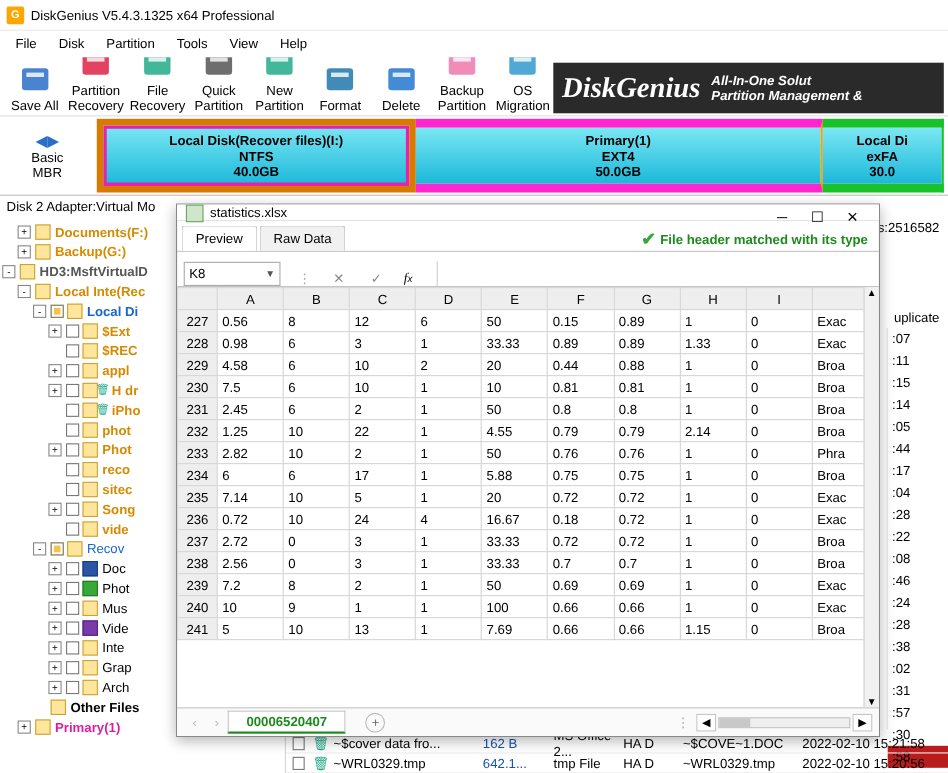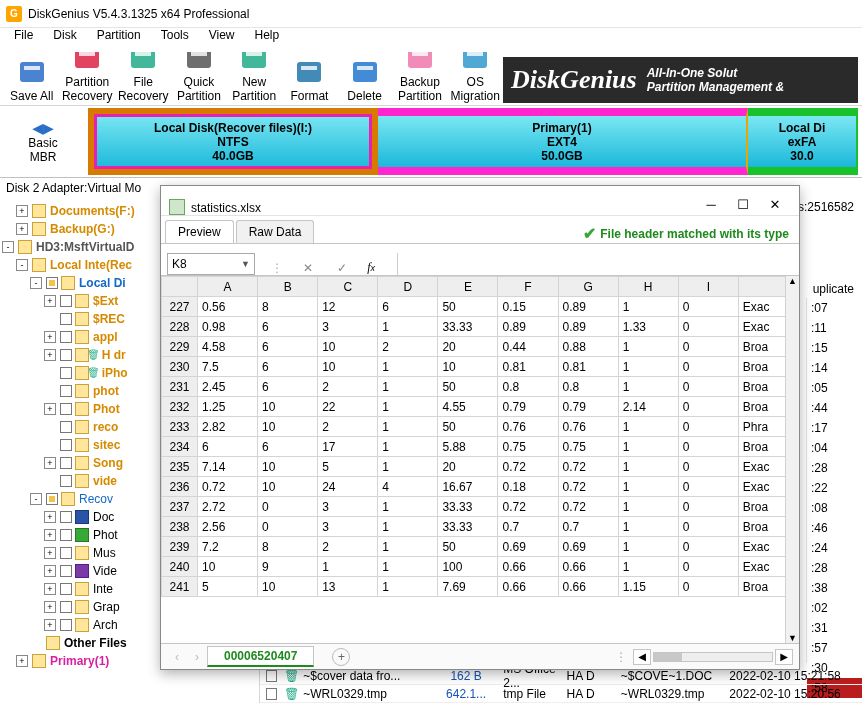--- a/index.html
+++ b/index.html
@@ -1,19 +1,19 @@
 <!DOCTYPE html>
 <html><head>
 <meta charset="utf-8">
 <style>
 * { box-sizing: border-box; font-family: "Segoe UI", Tahoma, sans-serif; font-size: 12px; }
 body { margin:0; width:862px; height:703px; overflow:hidden; background:#fff; color:#000; }
 .titlebar { display:flex; align-items:center; height:28px; padding:0 6px; border-bottom:1px solid #e5e5e5; }
 .titlebar .logo { width:16px; height:16px; background:orange; border-radius:2px; margin-right:6px; display:flex; align-items:center; justify-content:center; color:#fff; font-weight:bold; font-size:10px;}
-.menubar { display:flex; height:24px; align-items:flex-start; padding:0 4px; background:#fff; }
+.menubar { display:flex; height:24px; align-items:center; padding:0 4px; background:#fff; }
 .menubar > div { padding:0 10px; cursor:default; }
 .toolbar { display:flex; align-items:flex-end; height:54px; background:#fff; border-bottom:1px solid #d6d6d6; padding:2px 4px; overflow:hidden; }
 .toolbtn { width:50px; display:flex; flex-direction:column; align-items:center; justify-content:flex-end; margin:0 3px; cursor:default; font-size:10px; text-align:center;}
 .toolbtn .ic { width:34px; height:34px; display:flex; align-items:center; justify-content:center; }
 .banner { margin-left:auto; width:360px; height:46px; background:#2a2a2a; color:#fff; display:flex; align-items:center; padding:0 8px; font-style:italic; }
 .banner .big { font-family:Georgia,serif; font-size:26px; font-weight:bold; font-style:italic; margin-right:10px;}
 .banner .small { display:flex; flex-direction:column; font-size:12px; font-weight:bold; font-style:italic; line-height:14px;}
 .partitions-row { display:flex; height:72px; background:#fff; border-bottom:1px solid #c0c0c0; }
 .leftnav { width:86px; display:flex; flex-direction:column; align-items:center; justify-content:center; }
 .leftnav .arrows { font-size:14px; color:#2a6ec8; }
@@ -35,23 +35,23 @@
 .tree .pink { color:#d81fa1; font-weight:bold;}
 .chk { width:12px; height:12px; border:1px solid #777; display:inline-block; margin-right:3px; background:#fff;}
 .chk.half { background:linear-gradient(#fff,#fff) padding-box, #ffe08a; position:relative;}
 .chk.half::after{content:"";position:absolute;inset:2px;background:#f6c34a;}
 .fileicon { width:14px; height:14px; background:#ffe69a; border:1px solid #c9a23a; display:inline-block; margin-right:4px;}
 .fileicon.blue { background:#2a55a6; border-color:#183a78; }
 .fileicon.green { background:#38a838; border-color:#1f7c1f; }
 .fileicon.purple { background:#7a3aa8; border-color:#561f80; }
 .rightcol { flex:1; position:relative; overflow:hidden; }
 .half-row { display:flex; align-items:center; height:18px; padding:0 6px; font-size:12px; border-bottom:1px solid #eee;}
-.half-row .c1{width:150px;overflow:hidden;} .half-row .c2{width:60px;text-align:center;} .half-row .c3{width:80px;} .half-row .c4{width:60px;} .half-row .c5{width:120px;} .half-row .c6{width:140px;}
+.half-row .c1{width:150px;overflow:hidden;} .half-row .c2{width:60px;text-align:left;} .half-row .c3{width:80px;} .half-row .c4{width:60px;} .half-row .c5{width:120px;} .half-row .c6{width:140px;}
 .overlay { position:absolute; left:160px; top:185px; width:640px; height:485px; background:#fff; border:1px solid #888; box-shadow:0 4px 12px rgba(0,0,0,.3); display:flex; flex-direction:column; }
-.ov-title { height:30px; display:flex; align-items:flex-end; padding:0 8px; background:#fff; border-bottom:1px solid #e3e3e3;}
+.ov-title { height:15px; display:flex; align-items:flex-start; padding:0 8px; background:#fff; border-bottom:1px solid #e3e3e3;}
 .ov-title .winicon{width:16px;height:16px;background:#cfe6cd;border:1px solid #6aa65e;margin-right:6px;}
 .ov-title .spacer{flex:1;}
 .ov-title .winbtn{width:32px;height:22px;display:flex;align-items:center;justify-content:center;font-size:13px;}
 .ov-tabs{height:28px;display:flex;align-items:flex-end;border-bottom:1px solid #c5c5c5;padding:0 4px;}
 .ov-tabs .tab{padding:4px 12px;border:1px solid #c5c5c5;border-bottom:none;background:#f1f1f1;margin-right:2px;border-radius:3px 3px 0 0;}
 .ov-tabs .tab.active{background:#fff;}
 .ov-tabs .msg{margin-left:auto;display:flex;align-items:center;color:#1e8a1e;font-weight:bold;padding:0 6px;}
 .ov-tabs .msg .tick{color:#3aa53a;margin-right:4px;font-size:16px;}
 .ov-formula{height:32px;display:flex;align-items:flex-end;border-bottom:1px solid #c5c5c5;padding:0 6px;gap:16px;}
 .cellref{width:88px;height:22px;border:1px solid #aaa;padding:0 4px;display:flex;align-items:center;justify-content:space-between;}

